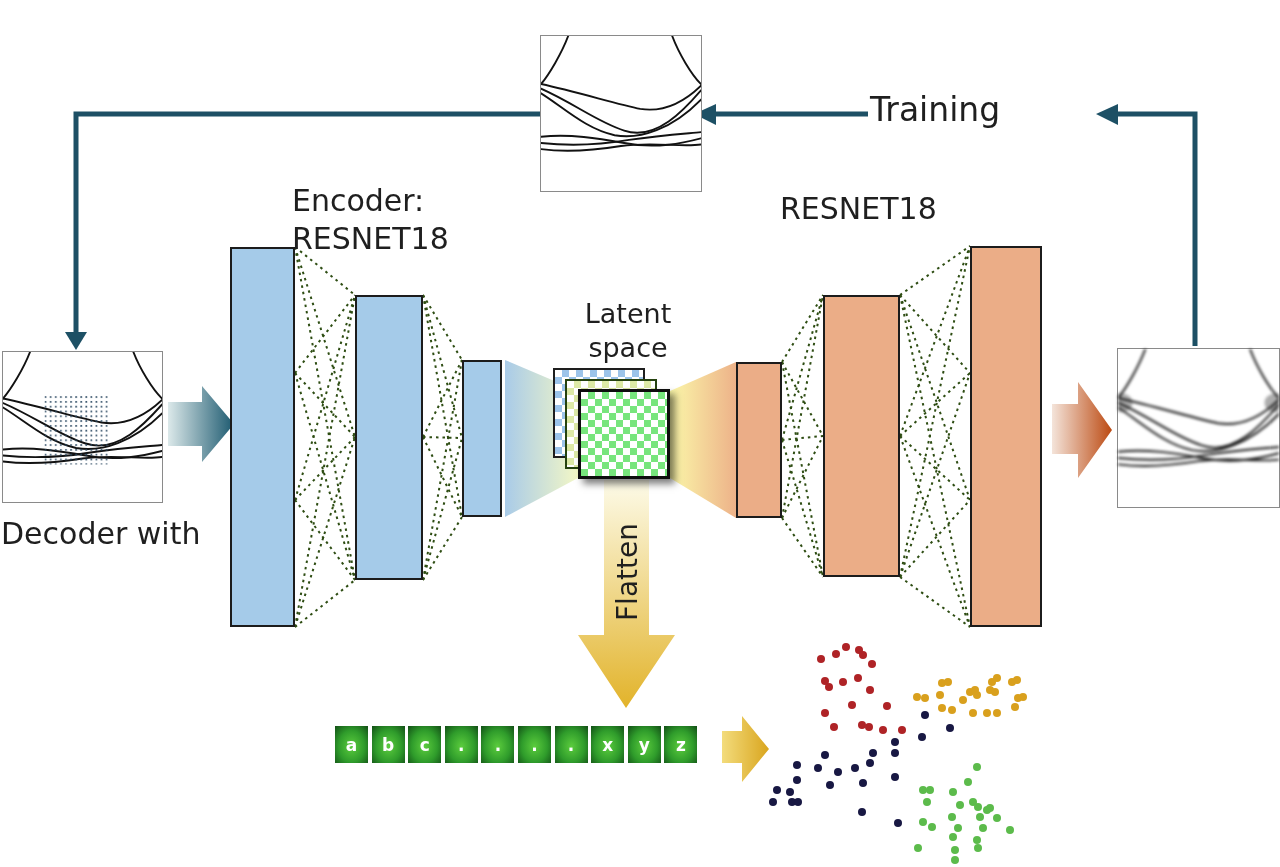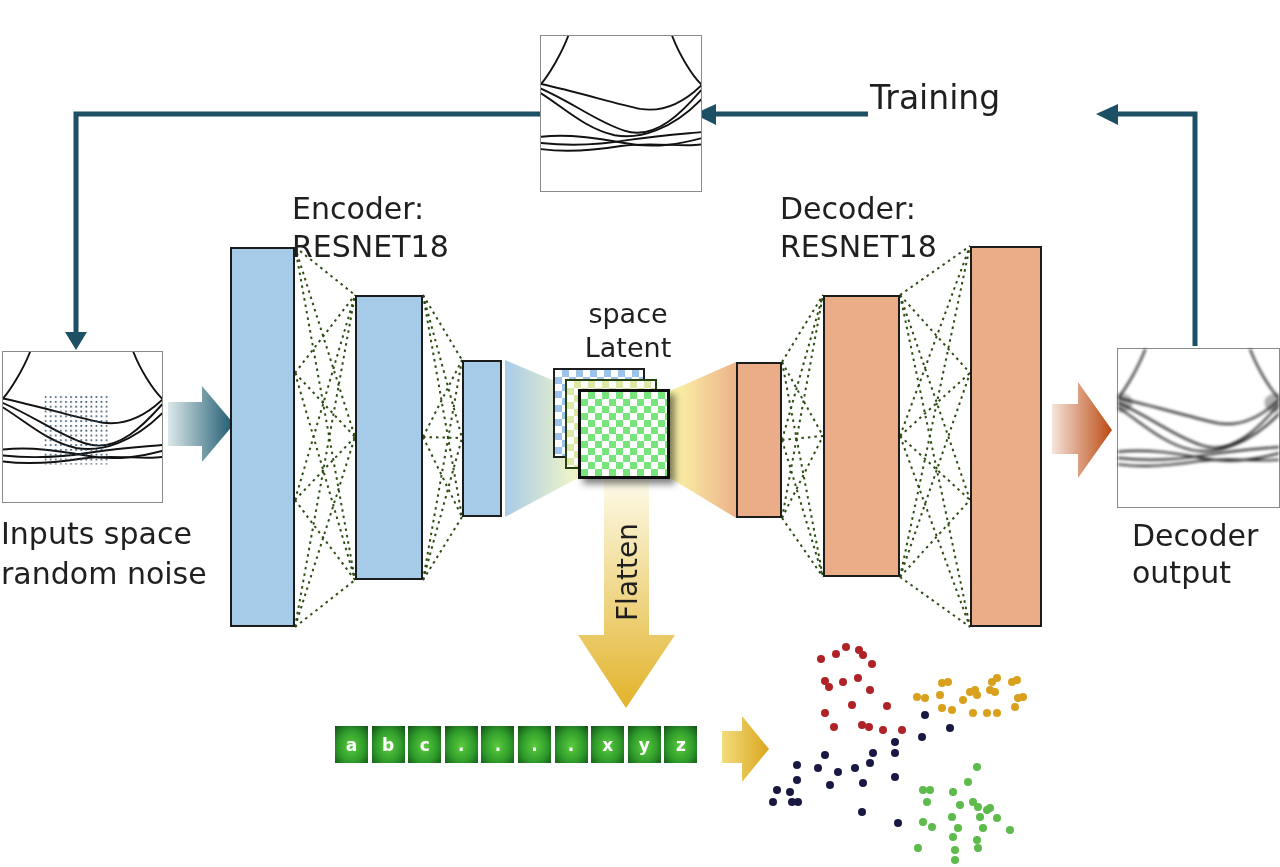--- a/index.html
+++ b/index.html
@@ -19,22 +19,22 @@
   .latent{position:absolute;background-color:#fff;box-sizing:border-box;}
   .lat-back{background-image:repeating-conic-gradient(#9CC4EA 0% 25%, #ffffff 0% 50%);
             background-size:14px 14px;border:2px solid #1e1e1e;}
   .lat-mid{background-image:repeating-conic-gradient(#DCE9A6 0% 25%, #ffffff 0% 50%);
            background-size:14px 14px;border:2px solid #25420f;}
   .lat-front{background-image:repeating-conic-gradient(#77E57C 0% 25%, #ffffff 0% 50%);
              background-size:14px 14px;border:3px solid #0d0d0d;
              box-shadow:5px 5px 7px rgba(0,0,0,0.5);}
   
   .title{left:148px;top:2px;width:320px;text-align:center;font-size:30px;line-height:37px;}
-  .training{left:870px;top:78px;font-size:33px;}
-  .enc-label{left:292px;top:190px;font-size:30px;line-height:38px;}
+  .training{left:870px;top:90px;font-size:33px;}
+  .enc-label{left:292px;top:182px;font-size:30px;line-height:38px;}
   .dec-label{left:780px;top:190px;font-size:30px;line-height:38px;}
   .latent-label{left:558px;top:297px;width:140px;text-align:center;font-size:27px;line-height:34px;}
   .inputs-label{left:1px;top:514px;font-size:30px;line-height:40px;}
   .out-label{left:1132px;top:517px;font-size:30px;line-height:37px;}
   .flatten-label{left:627px;top:572px;transform:translate(-50%,-50%) rotate(-90deg);font-size:28px;}
   .fp-caption{left:337px;top:765px;font-size:30px;}
   .clustering{left:1000px;top:722px;font-size:31px;}
   
   #fp-row{position:absolute;left:335px;top:726px;display:flex;gap:3.6px;}
   .fp-cell{width:33px;height:37px;display:flex;align-items:center;justify-content:center;
@@ -187,38 +187,32 @@
   </div>
 
   <div class="txt training">Training</div>
 
   <div class="txt enc-label">
     <div>Encoder:</div>
     <div>RESNET18</div>
   </div>
 
   <div class="txt dec-label">
-    <div>Decoder:</div>
     <div>RESNET18</div>
   </div>
 
   <div class="txt latent-label">
+    <div>Latent</div>
     <div>space</div>
-    <div>Latent</div>
   </div>
 
   <div class="txt inputs-label">
-    <div>Inputs space</div>
-    <div>random noise</div>
-  </div>
-
-  <div class="txt out-label">
-    <div>Decoder</div>
-    <div>output</div>
-  </div>
+    <div>Decoder with</div>
+  </div>
+
 
   <div class="txt flatten-label">Flatten</div>
 
 
 
   <div id="fp-row">
       <span class="fp-cell">a</span>
       <span class="fp-cell">b</span>
       <span class="fp-cell">c</span>
       <span class="fp-cell">.</span>

